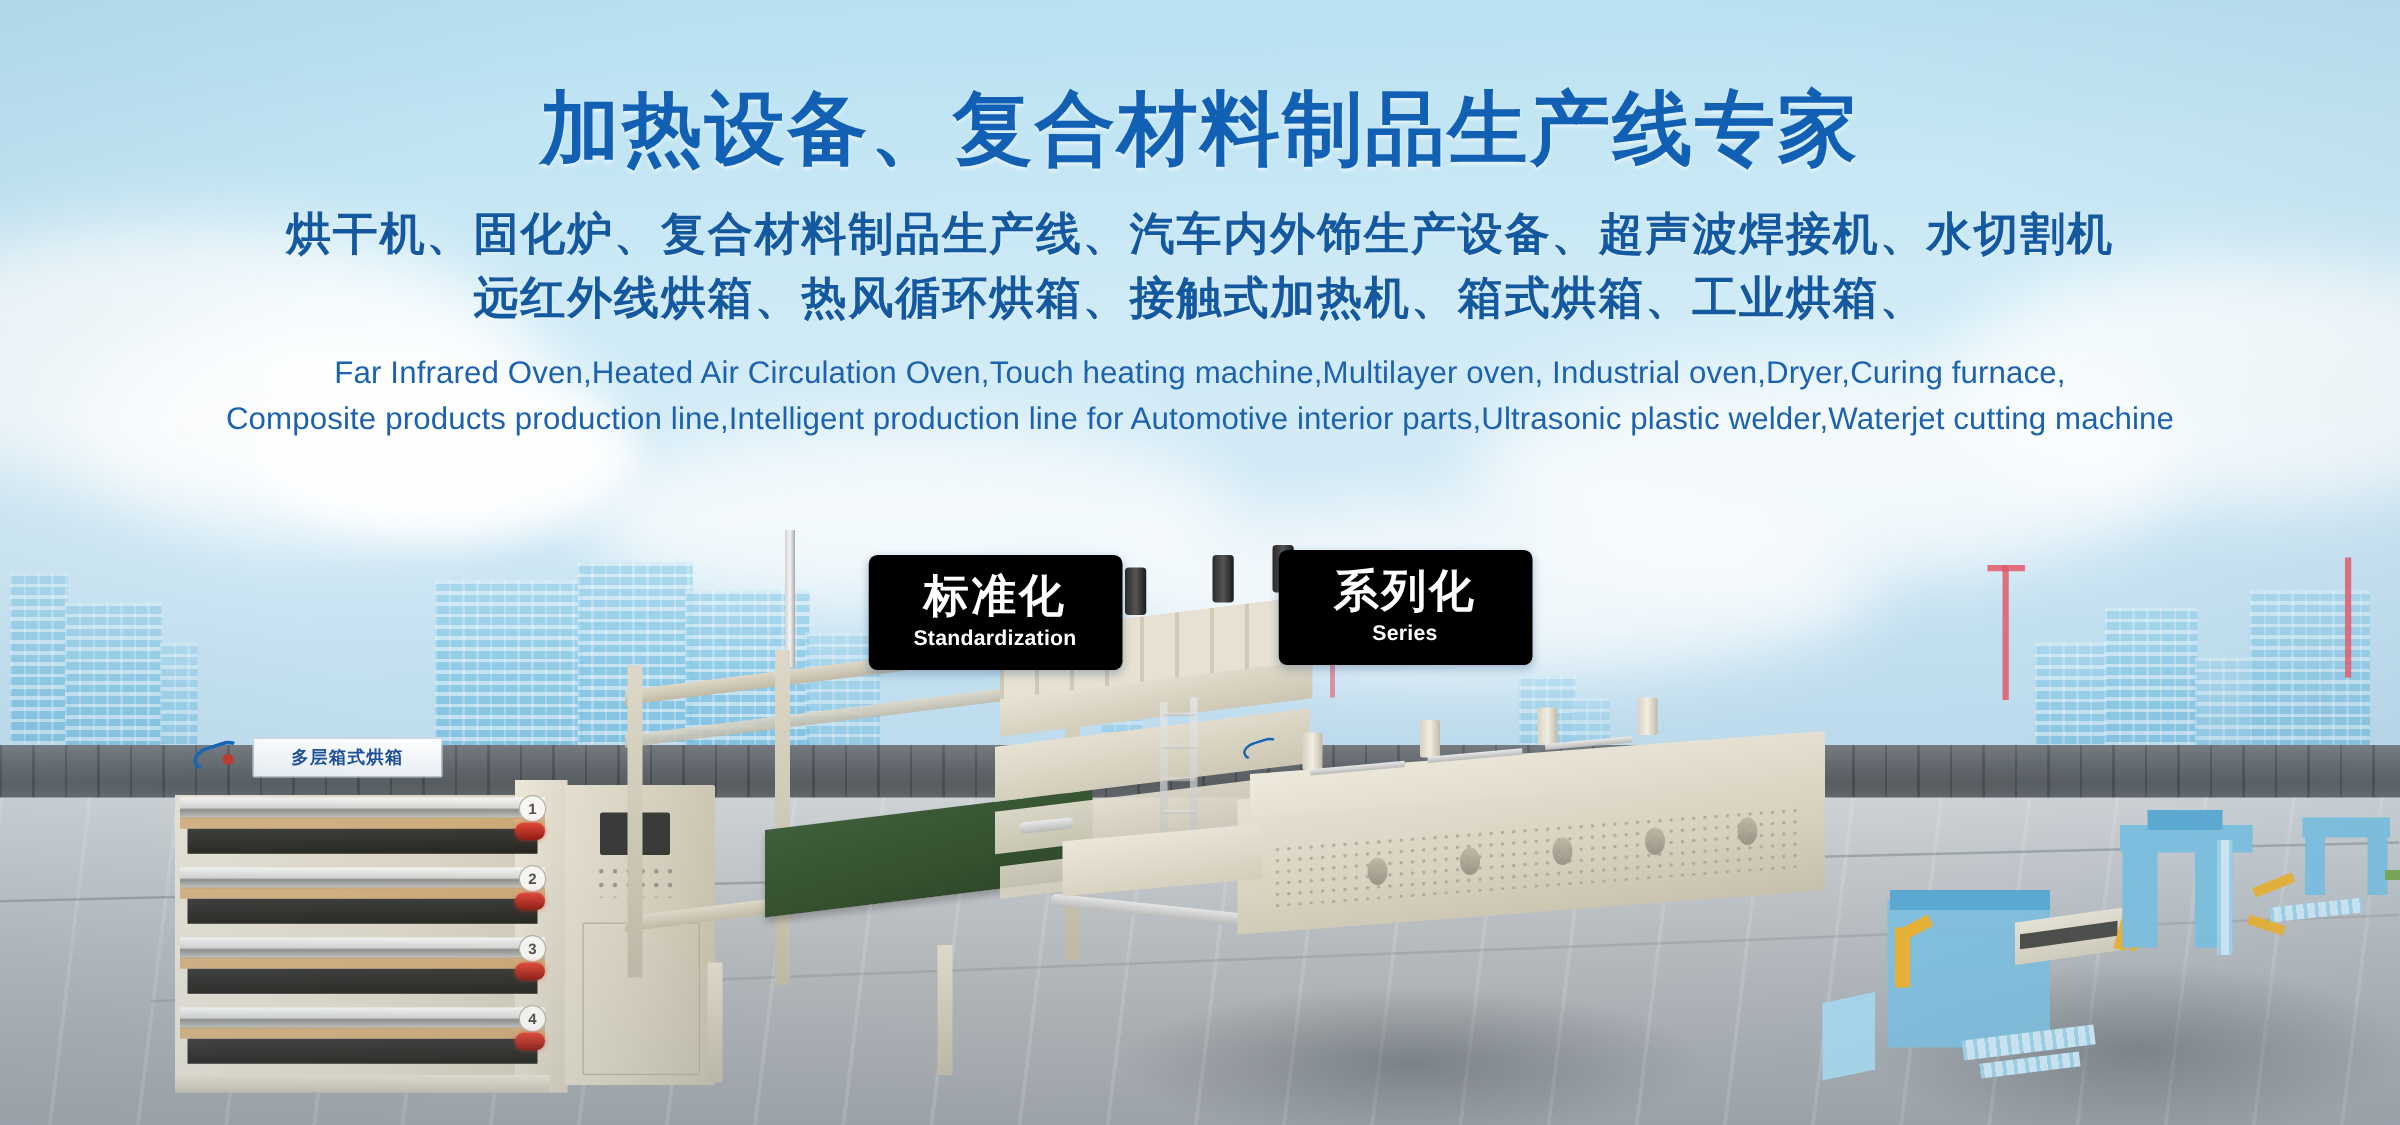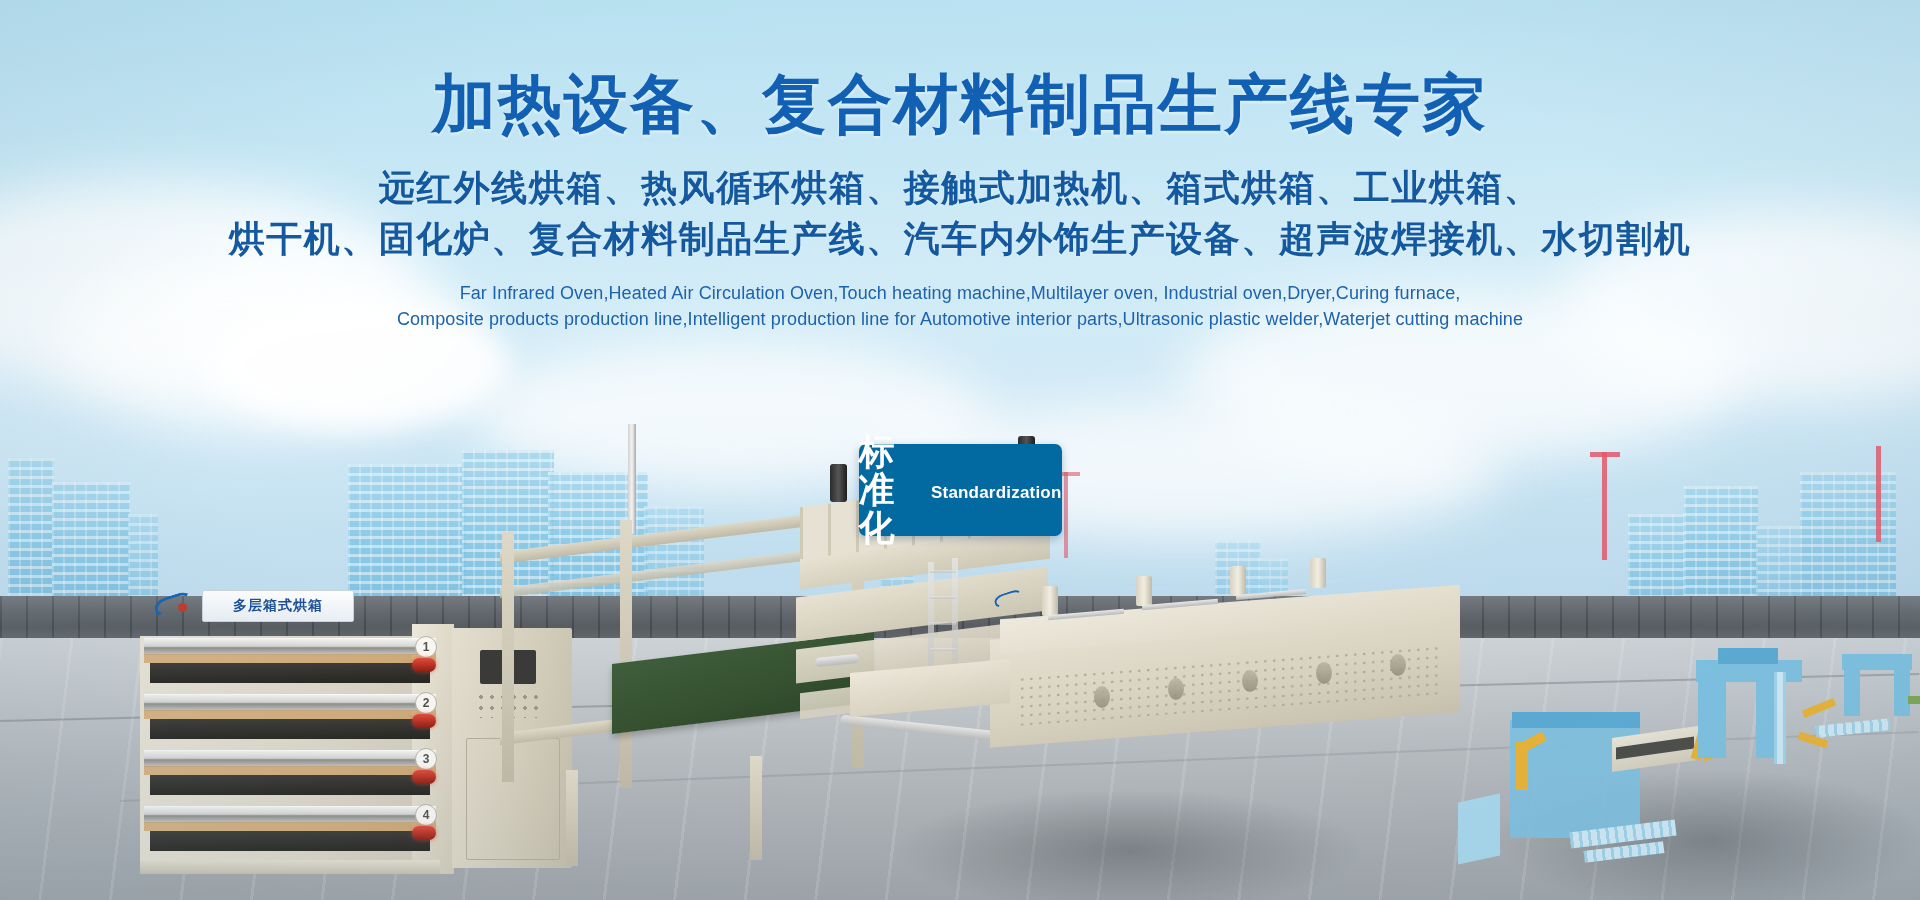--- a/index.html
+++ b/index.html
@@ -63,35 +63,35 @@
     font-family:"Liberation Sans",sans-serif;
     text-shadow:0 1px 2px rgba(255,255,255,.5);
   }
   .cnlist{
     margin-top:26px;font-size:36px;line-height:1.42;font-weight:700;
     color:#14599f;letter-spacing:1.5px;
     font-family:"DejaVu Sans","Liberation Sans",sans-serif;
     text-shadow:0 1px 2px rgba(255,255,255,.45);
   }
   .enlist{
-    margin-top:16px;font-size:18px;line-height:1.46;font-weight:400;
+    margin-top:16px;font-size:25px;line-height:1.46;font-weight:400;
     color:#1c62ae;letter-spacing:.1px;
     font-family:"Liberation Sans",sans-serif;
   }
 
   
   .badges{
     position:absolute;left:0;top:444px;width:1920px;
     display:flex;justify-content:center;gap:125px;z-index:45;
   }
   .badge{
     width:203px;height:92px;border-radius:7px;
-    background:#0369a1;
+    background:#000000;
     box-shadow:0 3px 8px rgba(20,60,110,.30);
-    display:flex;flex-direction:row;align-items:center;justify-content:center;
+    display:flex;flex-direction:column;align-items:center;justify-content:center;
     color:#ffffff;
   }
   .badge .cn{
     font-size:36px;font-weight:700;line-height:1.05;letter-spacing:2px;
     font-family:"DejaVu Sans","Liberation Sans",sans-serif;
   }
   .badge .en{font-size:17px;font-weight:700;margin-top:5px;letter-spacing:.2px;}
   .badge.b2{margin-top:-4px;}
   .badge.b3{margin-top:-10px;}
 
@@ -351,31 +351,35 @@
     <div class="blu" style="left:394px;top:18px;width:16px;height:48px;"></div>
     <div class="blu" style="left:444px;top:18px;width:16px;height:48px;"></div>
     <div class="conv" style="left:366px;top:72px;width:74px;height:12px;transform:rotate(-6deg);"></div>
     <div style="position:absolute;left:458px;top:46px;width:24px;height:8px;background:#7aa64e;"></div>
   </div>
 
   <div class="textwrap">
     <div class="h1">加热设备、复合材料制品生产线专家</div>
 
     <div class="cnlist">
+      <div>烘干机、固化炉、复合材料制品生产线、汽车内外饰生产设备、超声波焊接机、水切割机</div>
       <div>远红外线烘箱、热风循环烘箱、接触式加热机、箱式烘箱、工业烘箱、</div>
-      <div>烘干机、固化炉、复合材料制品生产线、汽车内外饰生产设备、超声波焊接机、水切割机</div>
     </div>
 
     <div class="enlist">
       <div>Far Infrared Oven,Heated Air Circulation Oven,Touch heating machine,Multilayer oven, Industrial oven,Dryer,Curing furnace,</div>
       <div>Composite products production line,Intelligent production line for Automotive interior parts,Ultrasonic plastic welder,Waterjet cutting machine</div>
     </div>
   </div>
 
   <div class="badges">
     <div class="badge b1">
       <div class="cn">标准化</div>
       <div class="en">Standardization</div>
     </div>
+    <div class="badge b2">
+      <div class="cn">系列化</div>
+      <div class="en">Series</div>
+    </div>
   </div>
 
   <div class="vig"></div>
 </div>
 
 </body></html>

